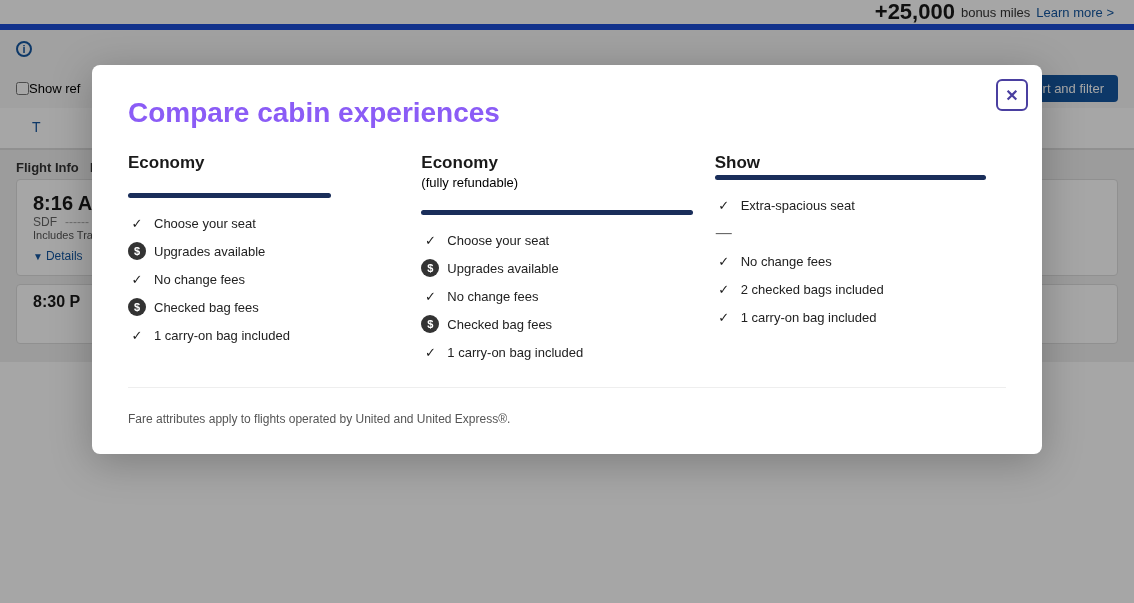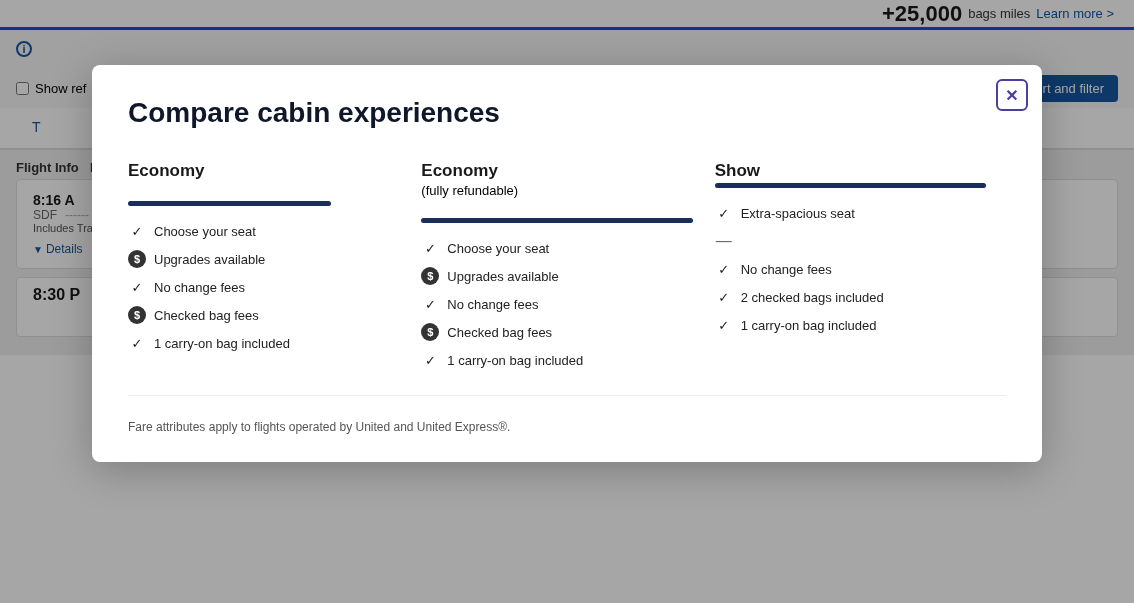--- a/index.html
+++ b/index.html
@@ -17,21 +17,21 @@
     .bg-page {
       position: absolute;
       top: 0; left: 0;
       width: 100%; height: 100%;
       background: #fff;
     }
 
     
     .top-banner {
       background: #fff;
-      border-bottom: 3px solid #1d4ed8;
+      border-bottom: 6px solid #1d4ed8;
       padding: 8px 20px;
       display: flex;
       align-items: center;
       justify-content: flex-end;
       height: 30px;
     }
     .bonus-miles {
       font-size: 22px;
       font-weight: 900;
       color: #1a1a1a;
@@ -94,21 +94,20 @@
       color: #fff;
       border: none;
       padding: 6px 14px;
       border-radius: 4px;
       font-size: 13px;
       cursor: pointer;
     }
     .checkbox-wrap {
       display: flex;
       align-items: center;
-      gap: 6px;
       font-size: 13px;
     }
 
     
     .tab-bar {
       background: #fff;
       border-bottom: 2px solid #ddd;
       padding: 0 16px;
       height: 42px;
       display: flex;
@@ -139,21 +138,21 @@
       display: flex;
       align-items: stretch;
       margin-bottom: 8px;
     }
     .flight-left {
       padding: 12px 16px;
       flex: 0 0 380px;
       border-right: 1px solid #eee;
     }
     .flight-time {
-      font-size: 14px;
+      font-size: 20px;
       font-weight: 700;
       color: #1a1a1a;
     }
     .flight-route {
       font-size: 12px;
       color: #666;
       display: flex;
       align-items: center;
       gap: 8px;
     }
@@ -237,22 +236,22 @@
       align-items: center;
       justify-content: center;
       color: #4a3fa0;
       font-size: 16px;
       font-weight: bold;
     }
 
     .modal-title {
       font-size: 28px;
       font-weight: 700;
-      color: #0f172a;
-      margin-bottom: 32px;
+      color: #8b5cf6;
+      margin-bottom: 24px;
     }
 
     .cabin-columns {
       display: flex;
       gap: 2px;
     }
 
     .cabin-col {
       flex: 1;
       padding-right: 20px;
@@ -334,21 +333,21 @@
       padding-top: 24px;
     }
   </style>
 </head>
 <body>
 
 <div class="bg-page">
 
   <div class="top-banner">
     <span class="bonus-miles">+25,000</span>
-    <span class="miles-label">bags miles</span>
+    <span class="miles-label">bonus miles</span>
     <a class="learn-more">Learn more</a>
   </div>
 
   <div class="notice-bar">
     <div class="info-icon">i</div>
   </div>
 
   <div class="filter-bar">
     <div class="checkbox-wrap">
       <input type="checkbox" style="">

